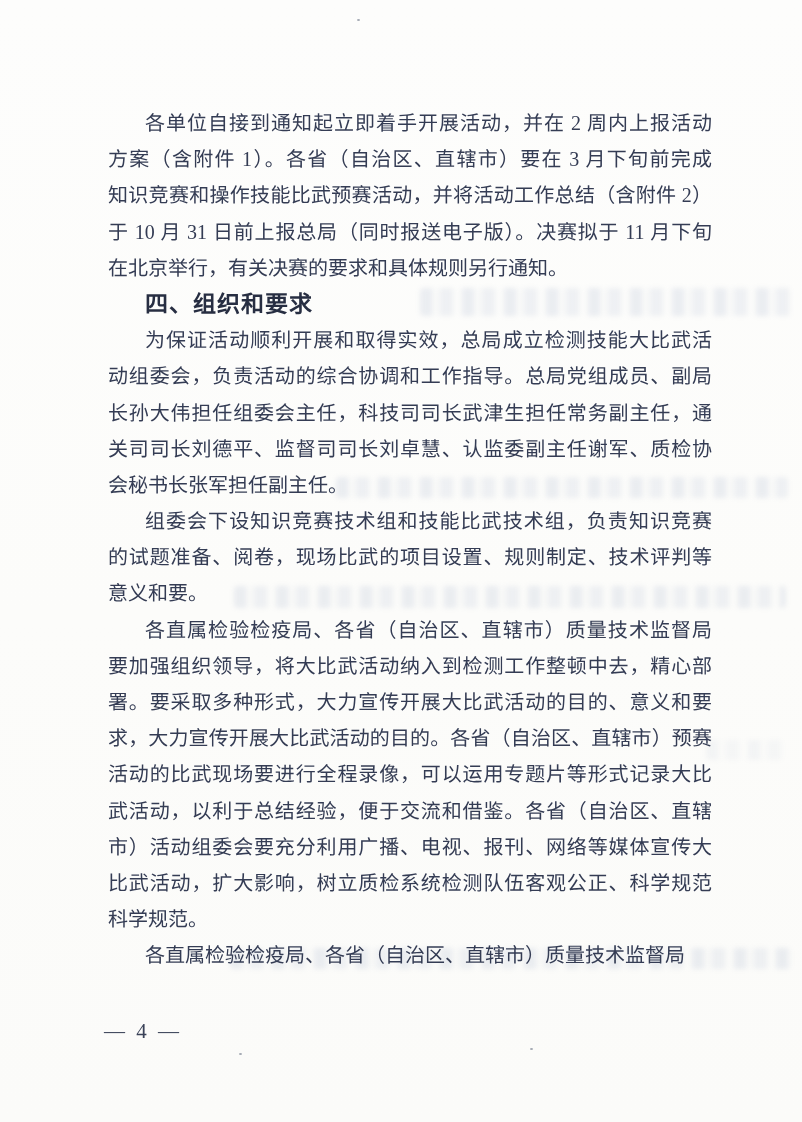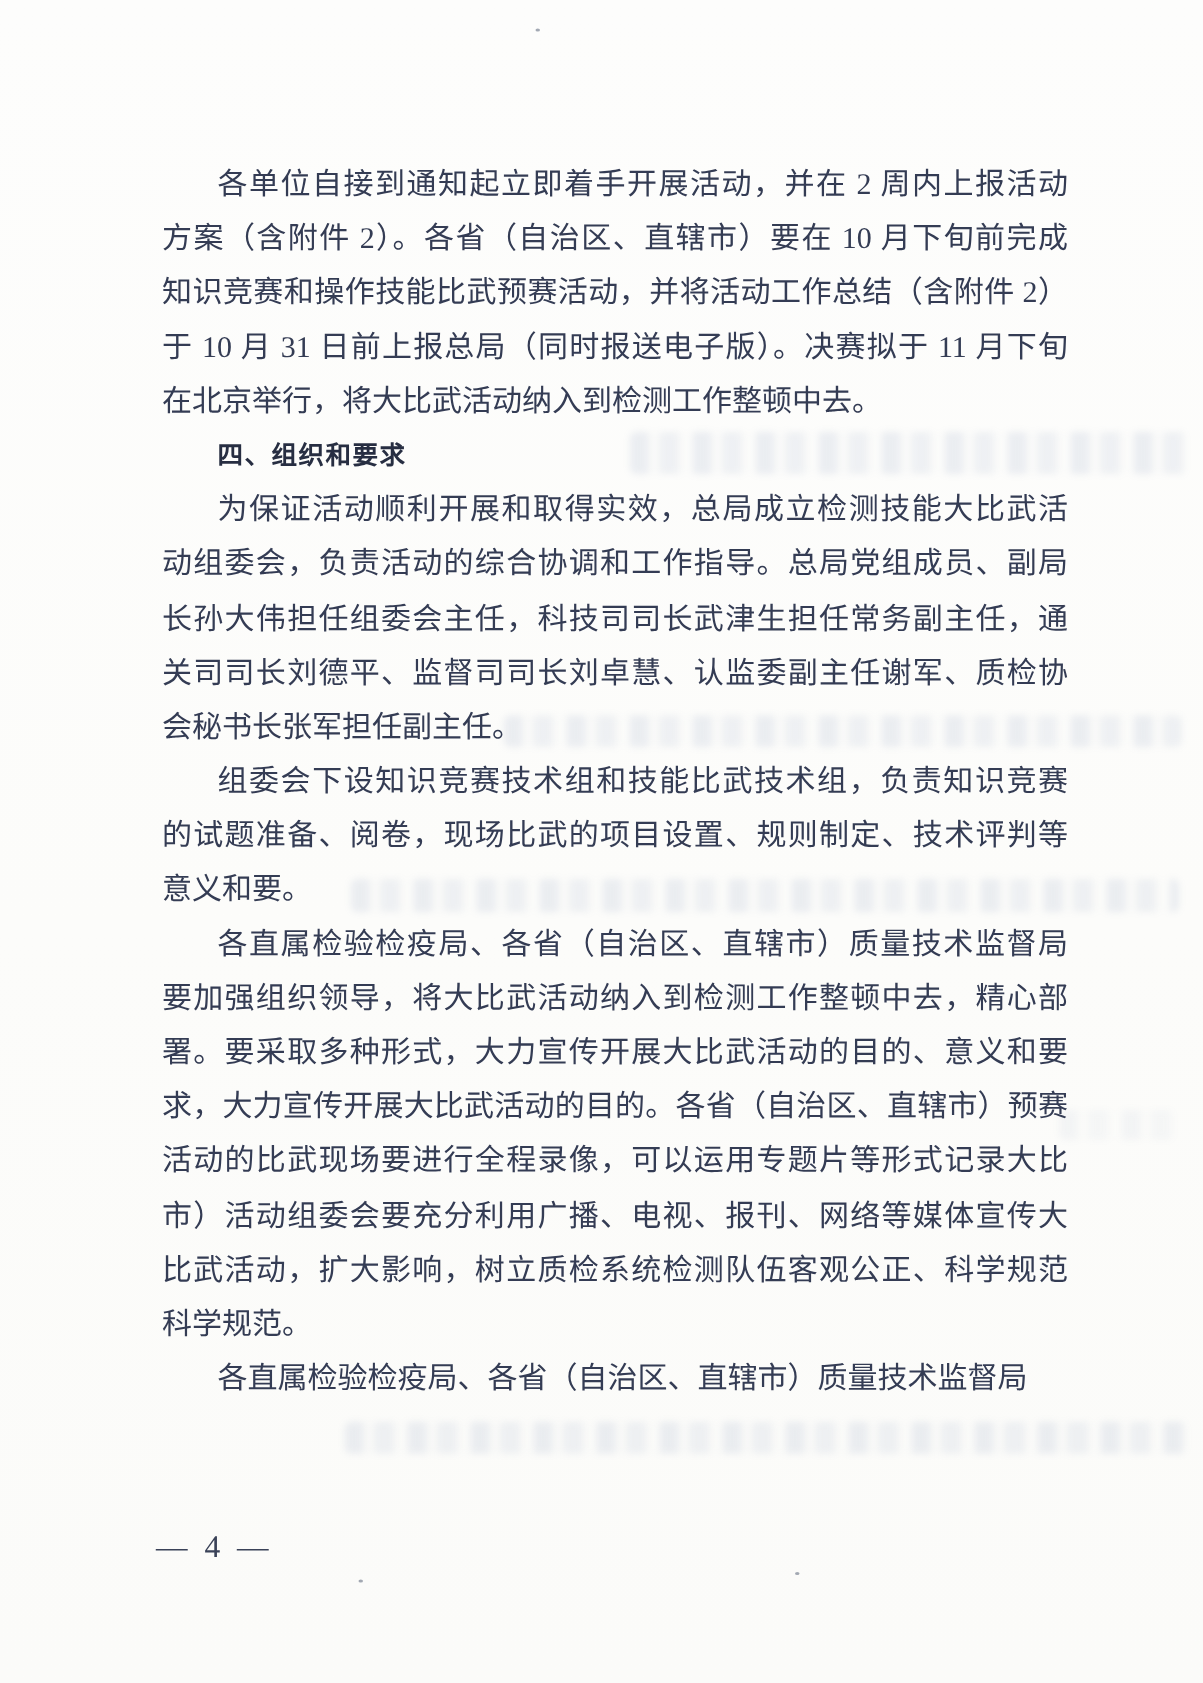--- a/index.html
+++ b/index.html
@@ -54,21 +54,21 @@
     overflow: hidden;
     text-align: justify;
     text-align-last: justify;
     white-space: normal;
   }
   .line.last { text-align-last: left; }
   .line.first { text-indent: 37px; }
   .heading {
     font-family: "Liberation Sans", "DejaVu Sans", sans-serif;
     font-weight: bold;
-    font-size: 17px;
+    font-size: 23px;
     color: #272e42;
     height: 36.2px;
     line-height: 36.2px;
     padding-left: 37px;
     letter-spacing: 1px;
   }
   .footer {
     position: absolute;
     left: 104px;
     top: 1016px;
@@ -88,44 +88,45 @@
   <div class="ghost" style="left:234px; top:586px; width:552px; height:22px;"></div>
   <div class="ghost" style="left:230px; top:948px; width:562px; height:21px;"></div>
   <div class="ghost" style="left:706px; top:740px; width:80px; height:20px; opacity:0.25;"></div>
   <div class="speck" style="left:357px; top:19px; width:3px; height:2px;"></div>
   <div class="speck" style="left:239px; top:1053px; width:3px; height:2px;"></div>
   <div class="speck" style="left:530px; top:1048px; width:3px; height:2px;"></div>
 
   <div class="text-block">
       <div class="para">
         <div class="line first">各单位自接到通知起立即着手开展活动，并在 2 周内上报活动</div>
-        <div class="line">方案（含附件 2）。各省（自治区、直辖市）要在 10 月下旬前完成</div>
+        <div class="line">方案（含附件 1）。各省（自治区、直辖市）要在 3 月下旬前完成</div>
         <div class="line">知识竞赛和操作技能比武预赛活动，并将活动工作总结（含附件 2）</div>
         <div class="line">于 10 月 31 日前上报总局（同时报送电子版）。决赛拟于 11 月下旬</div>
-        <div class="line last">在北京举行，将大比武活动纳入到检测工作整顿中去。</div>
+        <div class="line last">在北京举行，有关决赛的要求和具体规则另行通知。</div>
       </div>
       <div class="heading">四、组织和要求</div>
       <div class="para">
         <div class="line first">为保证活动顺利开展和取得实效，总局成立检测技能大比武活</div>
         <div class="line">动组委会，负责活动的综合协调和工作指导。总局党组成员、副局</div>
         <div class="line">长孙大伟担任组委会主任，科技司司长武津生担任常务副主任，通</div>
         <div class="line">关司司长刘德平、监督司司长刘卓慧、认监委副主任谢军、质检协</div>
         <div class="line last">会秘书长张军担任副主任。</div>
       </div>
       <div class="para">
         <div class="line first">组委会下设知识竞赛技术组和技能比武技术组，负责知识竞赛</div>
         <div class="line">的试题准备、阅卷，现场比武的项目设置、规则制定、技术评判等</div>
         <div class="line last">意义和要。</div>
       </div>
       <div class="para">
         <div class="line first">各直属检验检疫局、各省（自治区、直辖市）质量技术监督局</div>
         <div class="line">要加强组织领导，将大比武活动纳入到检测工作整顿中去，精心部</div>
         <div class="line">署。要采取多种形式，大力宣传开展大比武活动的目的、意义和要</div>
         <div class="line">求，大力宣传开展大比武活动的目的。各省（自治区、直辖市）预赛</div>
         <div class="line">活动的比武现场要进行全程录像，可以运用专题片等形式记录大比</div>
+        <div class="line">武活动，以利于总结经验，便于交流和借鉴。各省（自治区、直辖</div>
         <div class="line">市）活动组委会要充分利用广播、电视、报刊、网络等媒体宣传大</div>
         <div class="line">比武活动，扩大影响，树立质检系统检测队伍客观公正、科学规范</div>
         <div class="line last">科学规范。</div>
       </div>
       <div class="para">
         <div class="line first last">各直属检验检疫局、各省（自治区、直辖市）质量技术监督局</div>
       </div>
     </div>
 
   <div class="footer">— 4 —</div>

